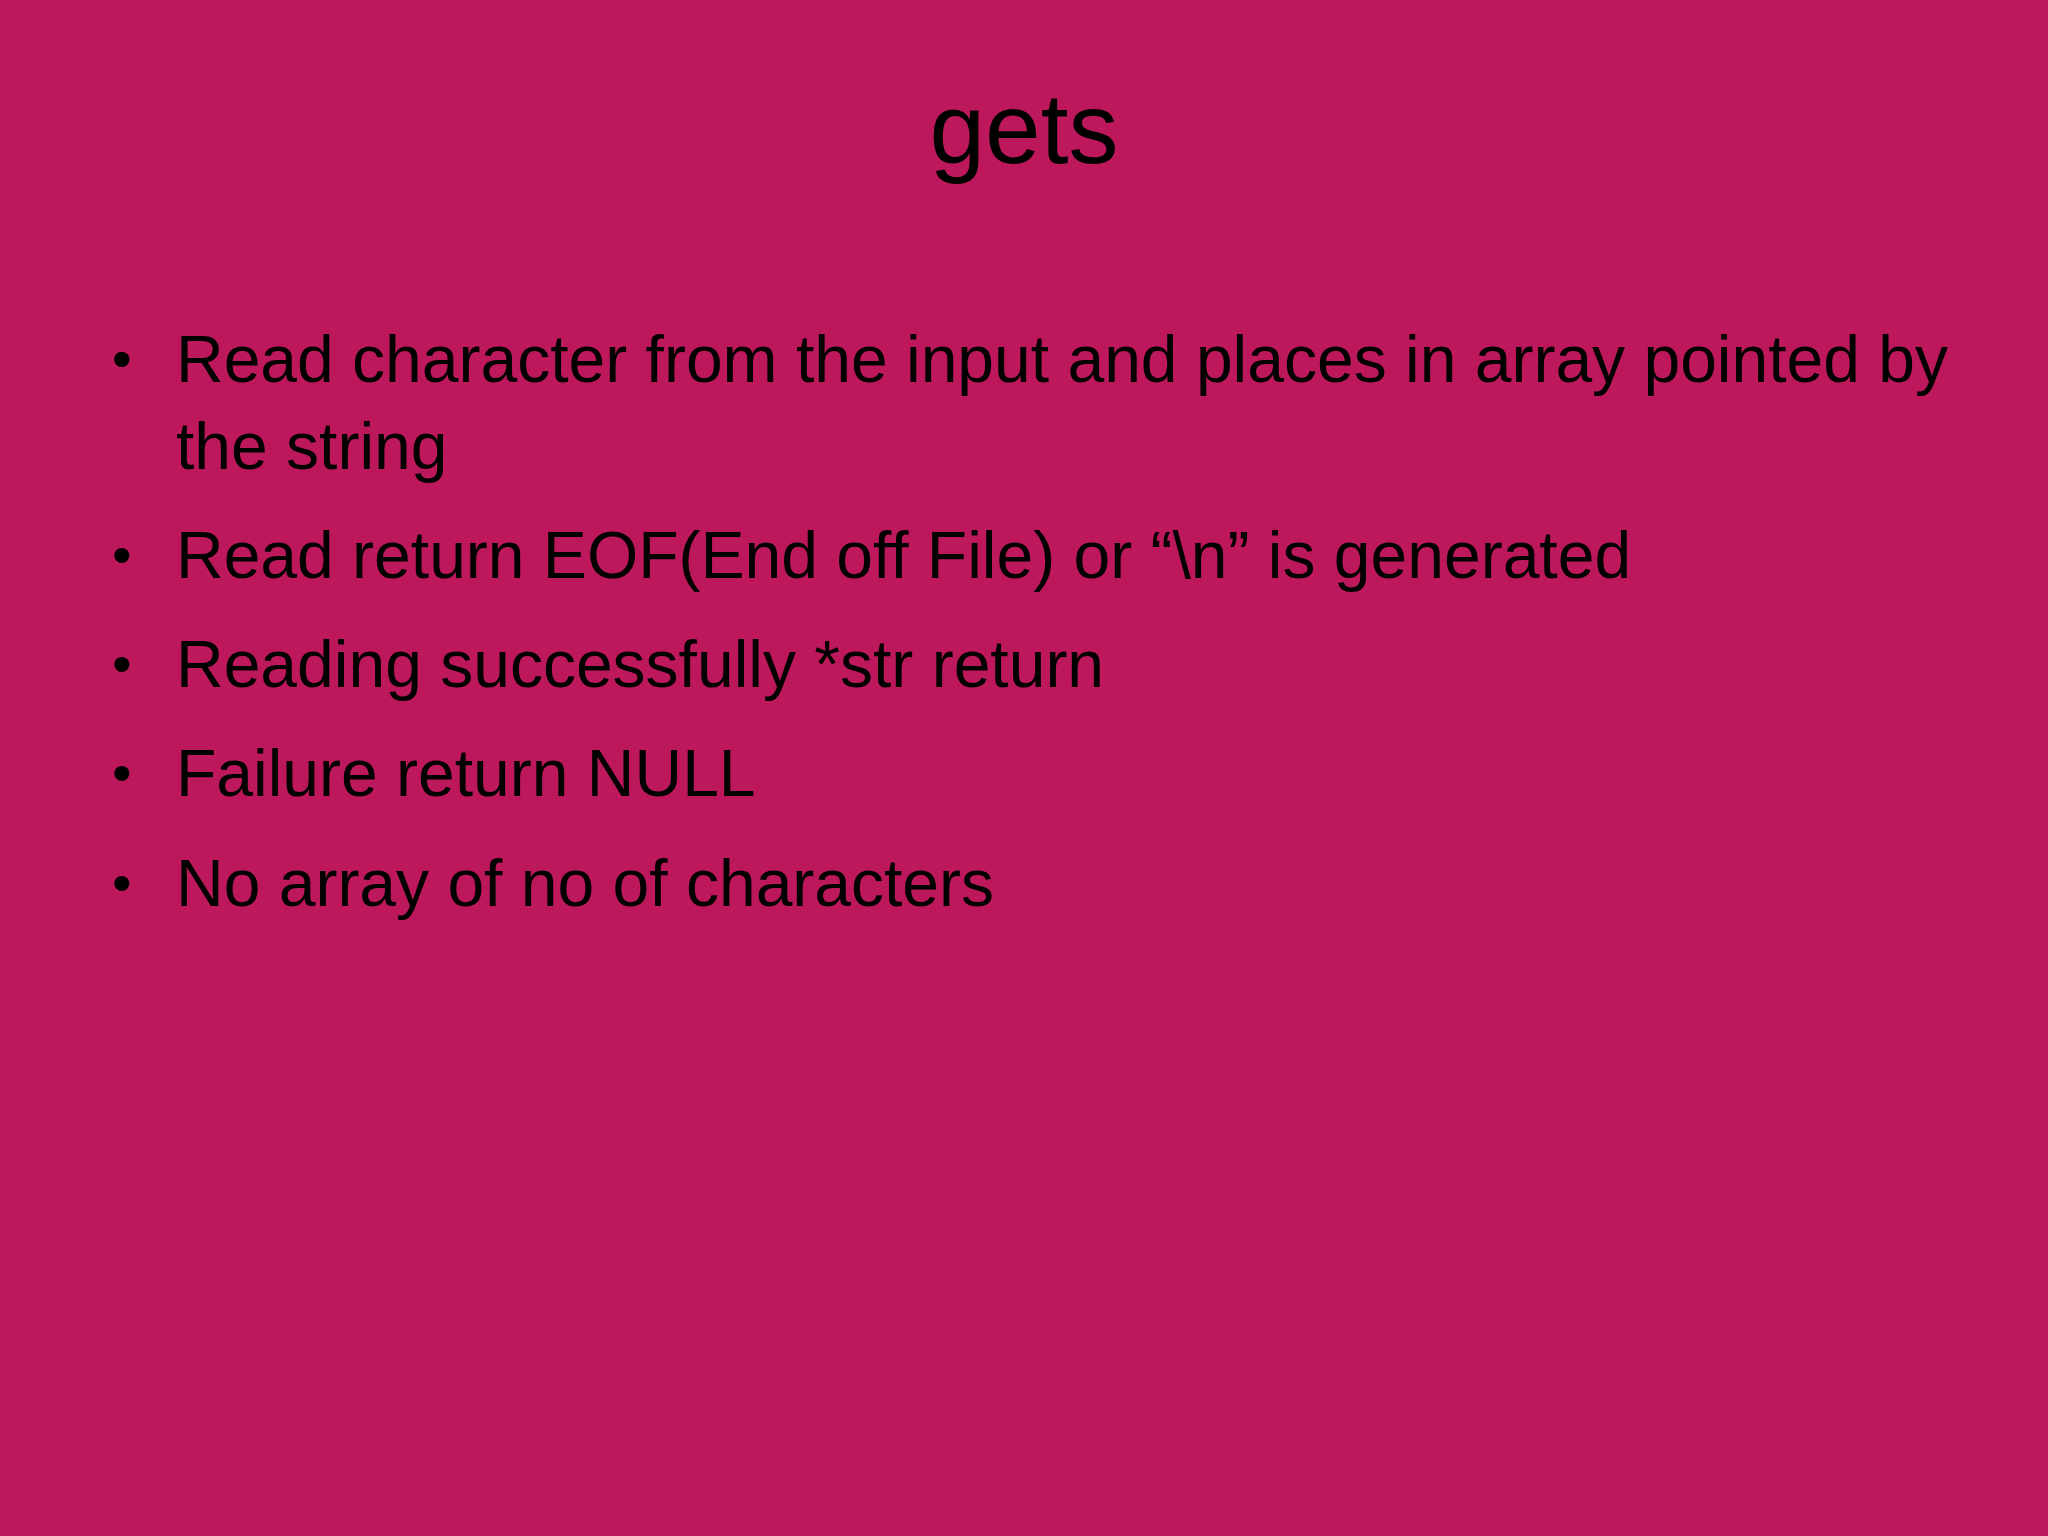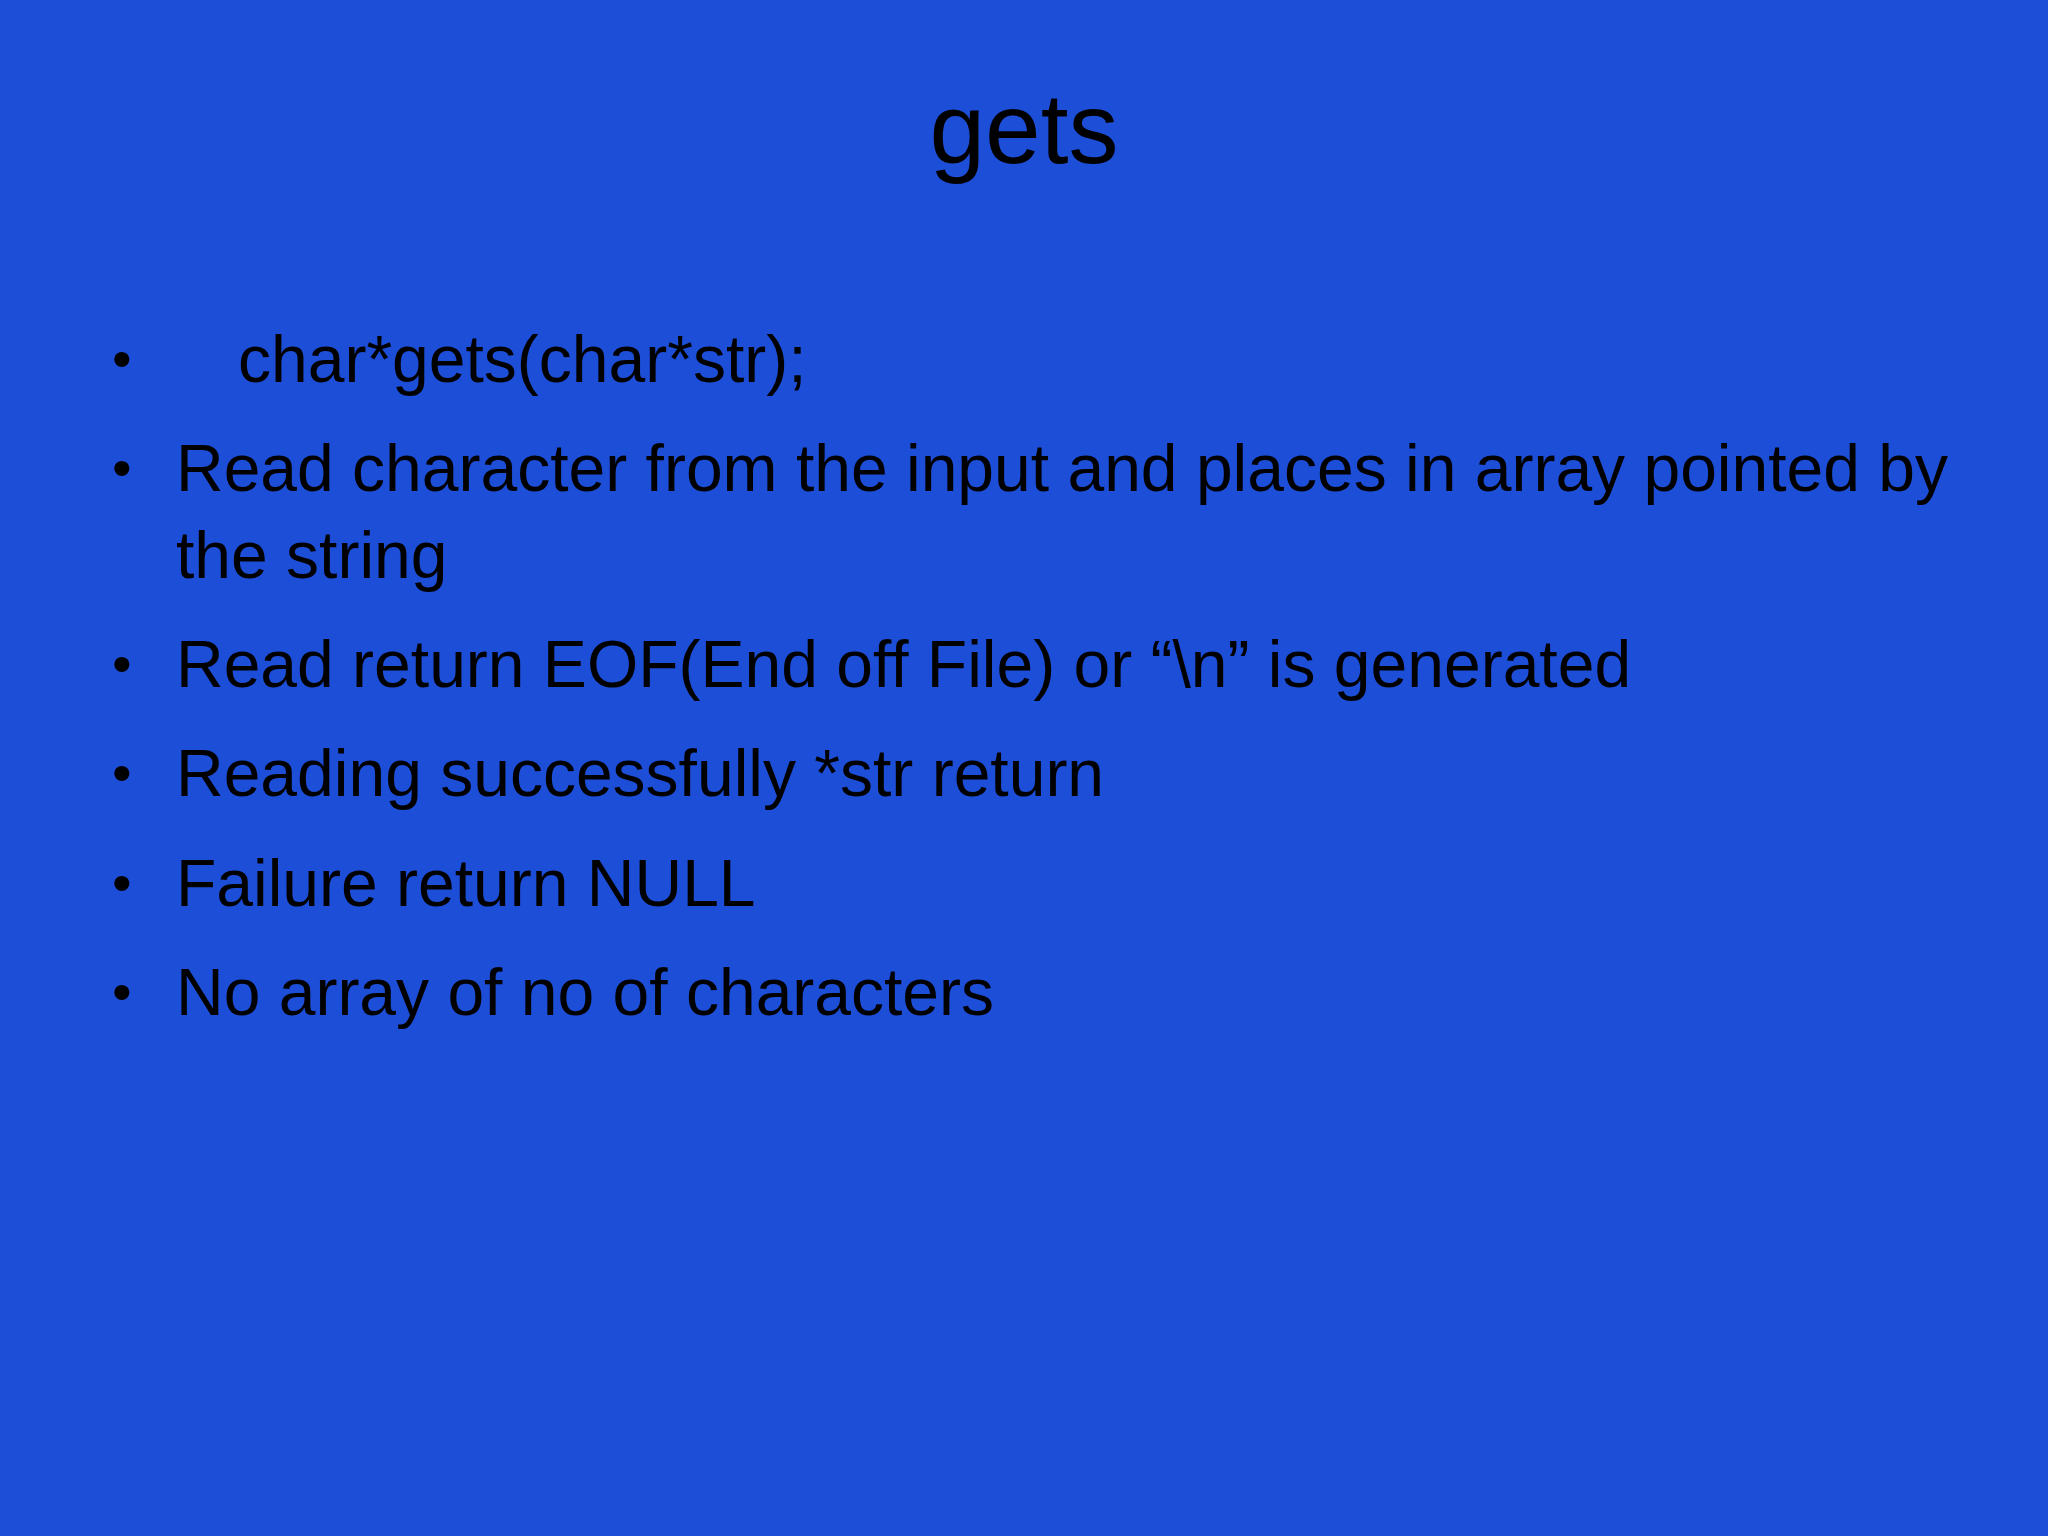--- a/index.html
+++ b/index.html
@@ -11,21 +11,21 @@
   body {
     width: 2048px;
     height: 1536px;
     font-family: "Liberation Sans", sans-serif;
     color: #000000;
   }
   .slide {
     position: relative;
     width: 2048px;
     height: 1536px;
-    background: #1d4ed8;
+    background: #be185d;
     overflow: hidden;
   }
   .slide-title {
     margin: 58px 0 0 0;
     text-align: center;
     font-size: 100px;
     font-weight: 400;
     line-height: 1.4;
     letter-spacing: 0px;
   }
@@ -65,23 +65,20 @@
 
   <h1 class="slide-title">gets</h1>
 
   <ul class="bullet-list">
 
     <li class="bullet-row">
       <span class="bullet-marker">•</span>
     </li>
 
 
-    <li class="subline-row">
-      <span class="subline-text">char*gets(char*str);</span>
-    </li>
 
     <li class="bullet-row">
       <span class="bullet-marker">•</span>
       <span class="bullet-text">Read character from the input and places in array pointed by the string</span>
     </li>
 
     <li class="bullet-row">
       <span class="bullet-marker">•</span>
       <span class="bullet-text">Read return EOF(End off File) or “\n” is generated</span>
     </li>

